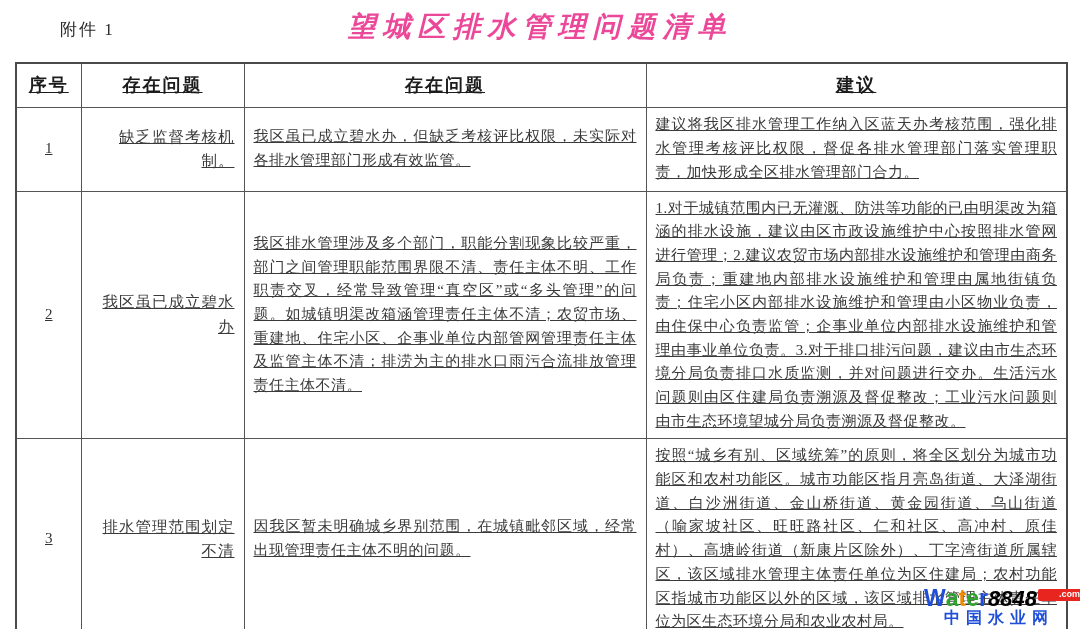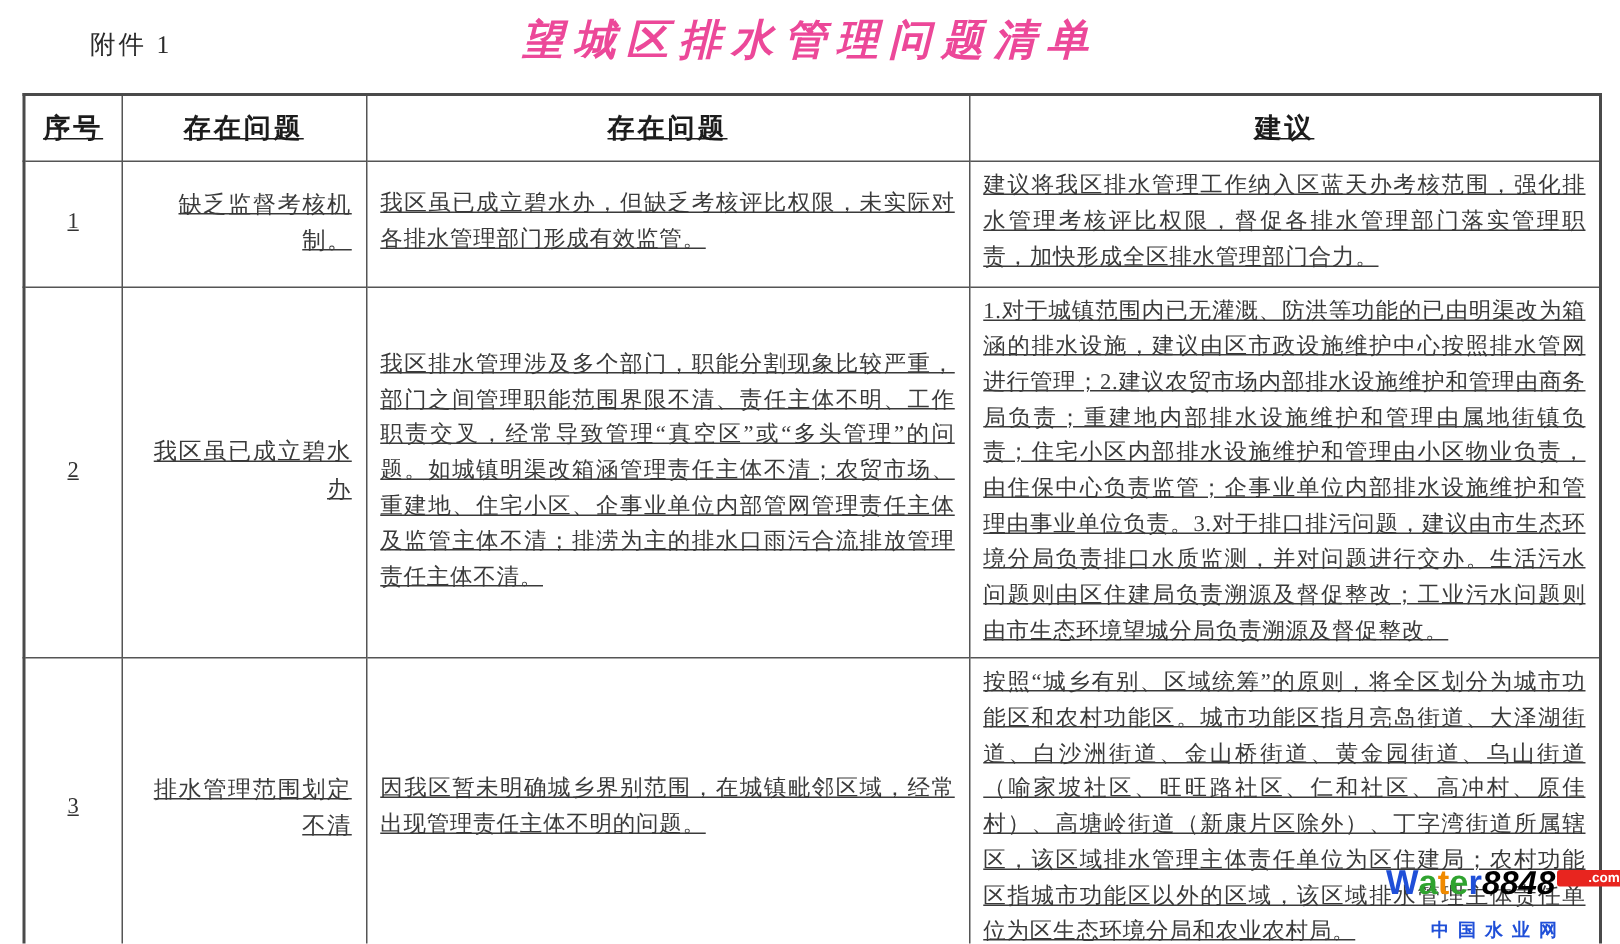--- a/index.html
+++ b/index.html
@@ -122,24 +122,24 @@
     background: #e8251f;
     color: #ffffff;
     font-size: 9px;
     font-weight: bold;
     padding: 1px 21px;
     border-radius: 2px;
     vertical-align: super;
     margin-left: 1px;
   }
   .wm-line2 {
-    margin-top: 14px;
+    margin-top: 0;
     color: #1f4fd8;
     font-weight: bold;
-    font-size: 12px;
+    font-size: 16px;
     letter-spacing: 6px;
     text-shadow: 1px 1px 0 #ffffff;
     white-space: nowrap;
   }
 </style>
 </head>
 <body>
 
 <div class="page">
 

